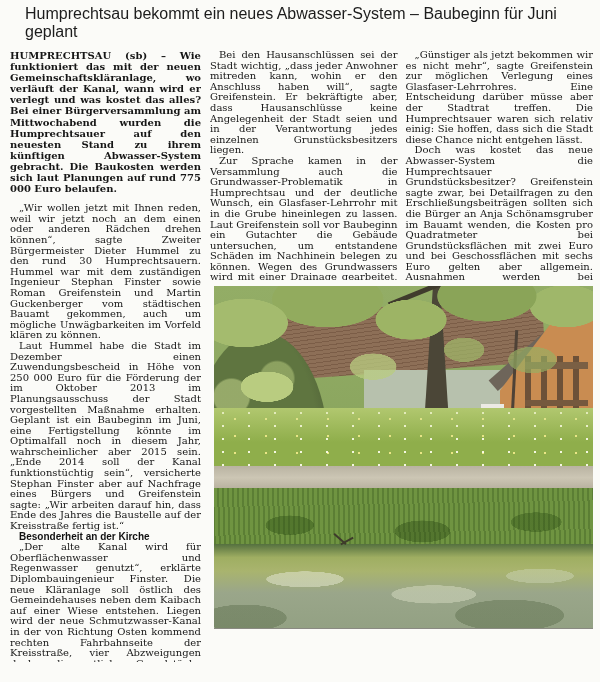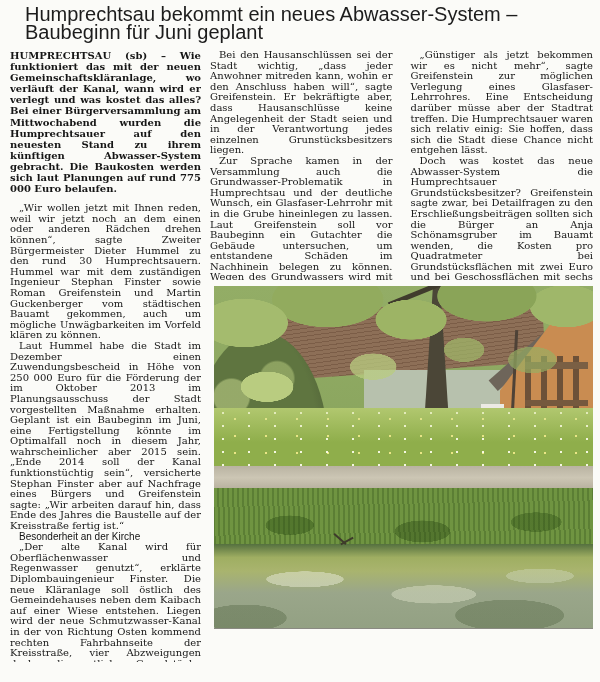--- a/index.html
+++ b/index.html
@@ -11,41 +11,41 @@
   .page{padding:5px 7px 0 10px;}
 
   
   .headline{
     font-family:"Liberation Sans",sans-serif;
     font-weight:700;font-size:30px;line-height:33px;
     letter-spacing:-0.6px;margin:2px 0 4px 0;color:#111;
   }
   .deck{
     font-family:"Liberation Sans",sans-serif;
-    font-weight:400;font-size:20px;line-height:18px;
+    font-weight:400;font-size:16px;line-height:18px;
     margin:0 0 9px 15px;color:#1c1c1c;
   }
 
   
   .columns{display:flex;gap:9px;}
   .col{width:191px;flex:0 0 191px;}
   .right{width:383px;flex:0 0 383px;}
-  .textrow{display:flex;gap:18px;height:230px;overflow:hidden;}
+  .textrow{display:flex;gap:8px;height:230px;overflow:hidden;}
   .textrow .tcol{flex:1 1 0;min-width:0;}
 
   .body-text p{
     margin:0;font-size:10px;line-height:10.6px;
     text-align:justify;text-indent:9px;
   }
   p.lead{
     font-weight:700;text-indent:0;font-size:10px;line-height:11.1px;
     margin-bottom:9px;
   }
   .subhead{
-    font-family:"Liberation Sans",sans-serif;font-weight:400;
+    font-family:"Liberation Sans",sans-serif;font-weight:700;
     font-size:12.5px;line-height:14px;margin:5px 0 3px 0;text-indent:0;
     text-align:left;color:#111;
   }
   .col1{height:612px;overflow:hidden;}
 
   
   .photo{
     position:relative;margin:6px 0 0 4px;width:379px;height:342px;
     overflow:hidden;background:#8aa55e;border-bottom:1px solid #8a8a82;
   }

